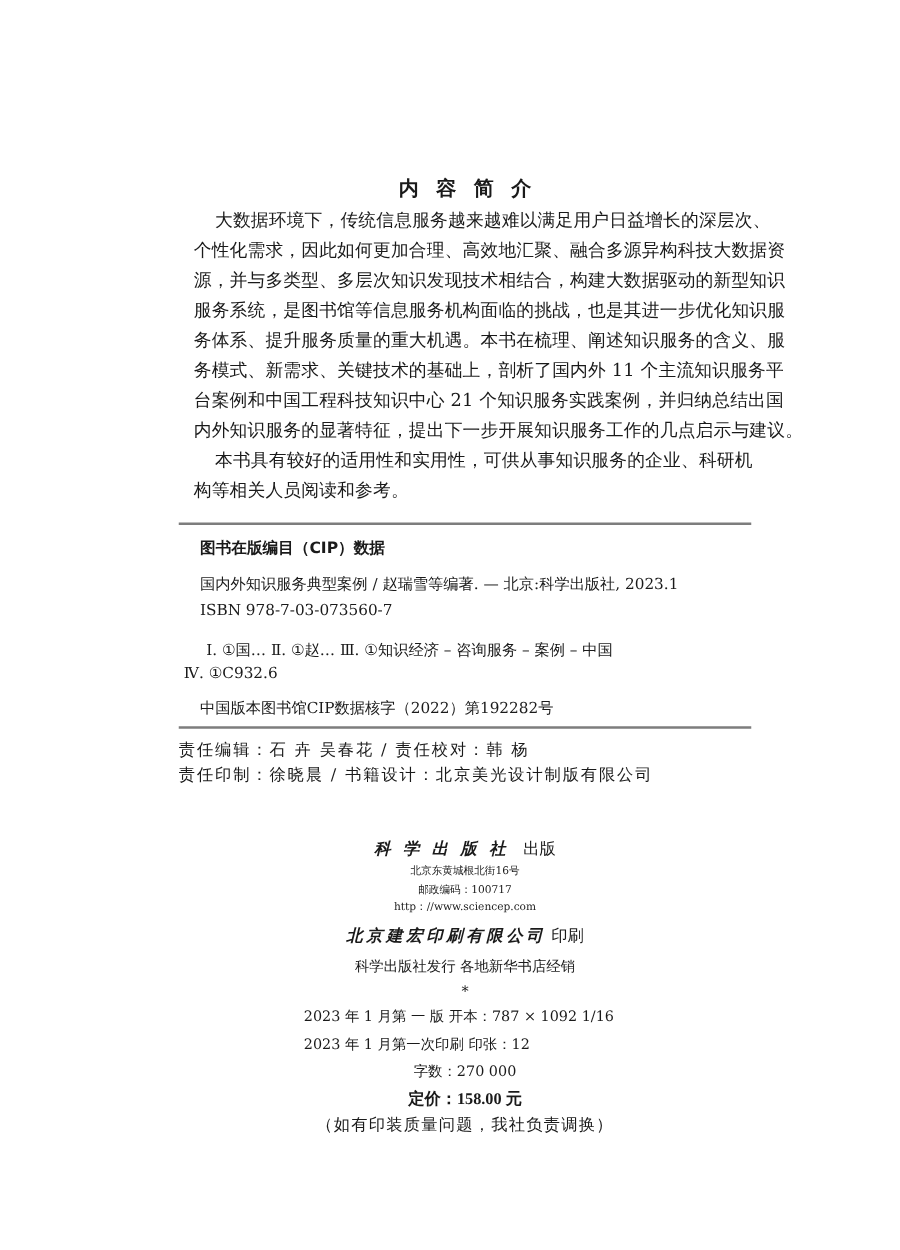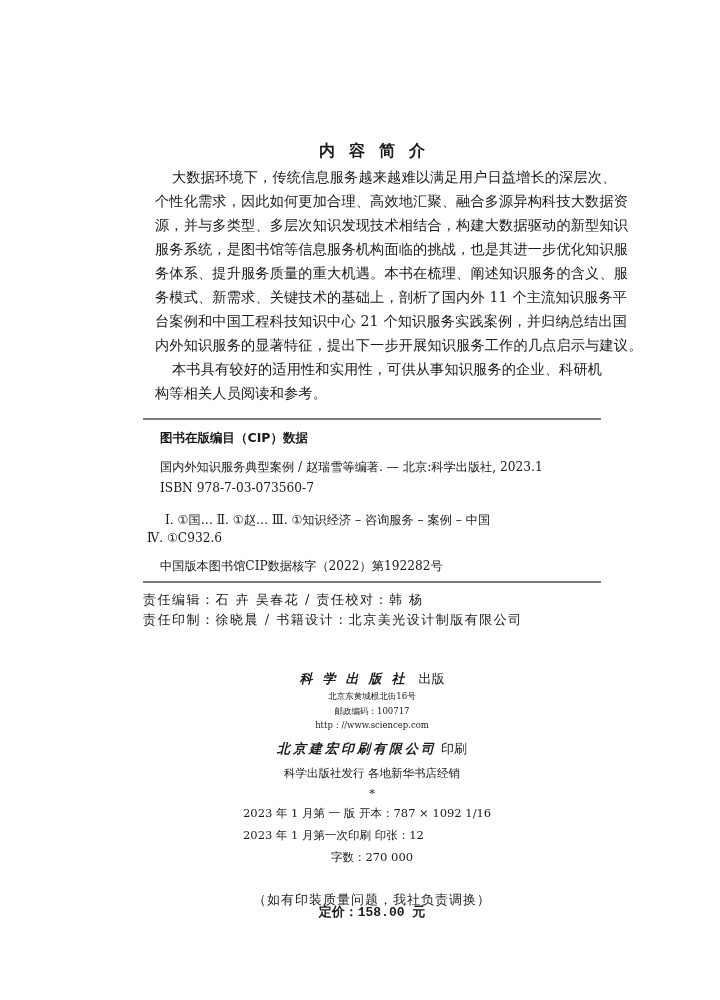--- a/index.html
+++ b/index.html
@@ -88,24 +88,23 @@
     letter-spacing: 10px;
   }
   .small-line { font-size: 8.5px; }
   .printer-name {
     font-weight: bold;
     font-style: italic;
     letter-spacing: 3px;
   }
   .pub-info { font-size: 11.5px; }
   .price-line {
-    font-family: Liberation Mono, monospace;
+    font-family: Liberation Serif, serif;
     font-weight: bold;
     font-size: 13px;
-    margin-top: 33px;
   }
   .notice-line { font-size: 13px; letter-spacing: 1px; }
 </style>
 </head>
 <body>
 
 <div class="page">
 
   <div class="abs section-title">内容简介</div>
 

